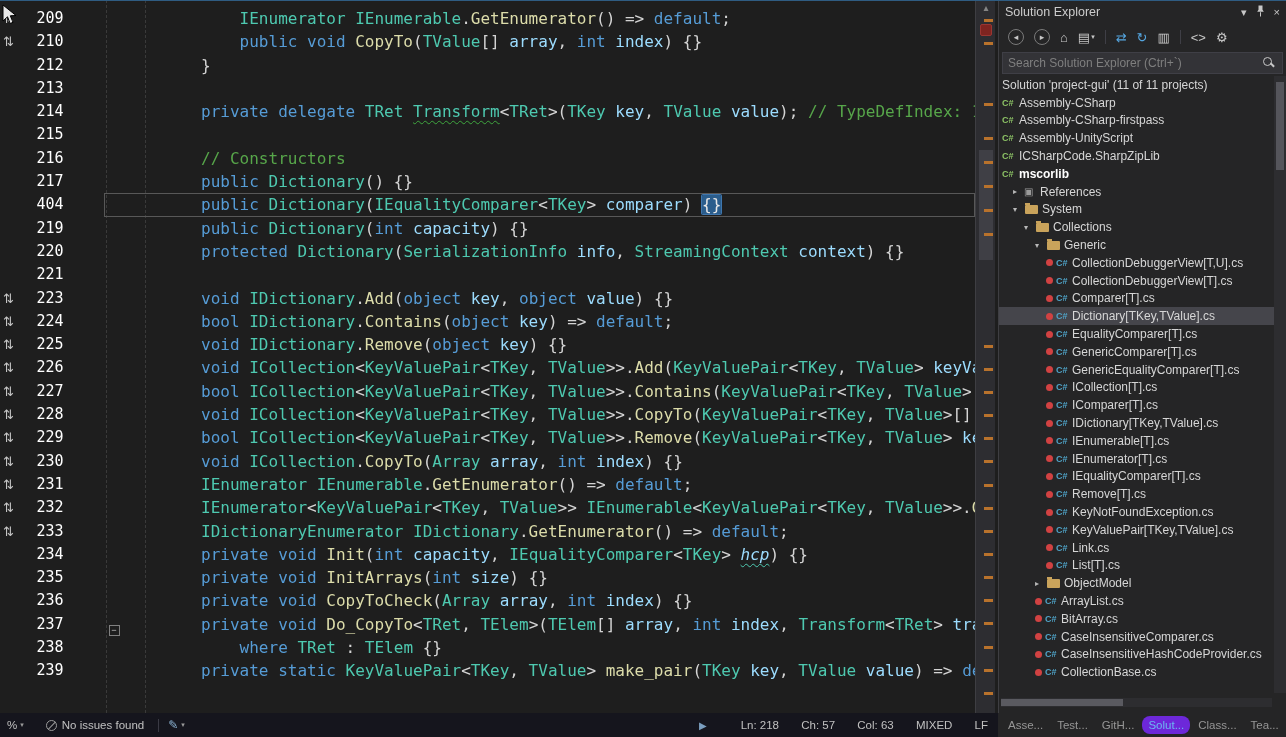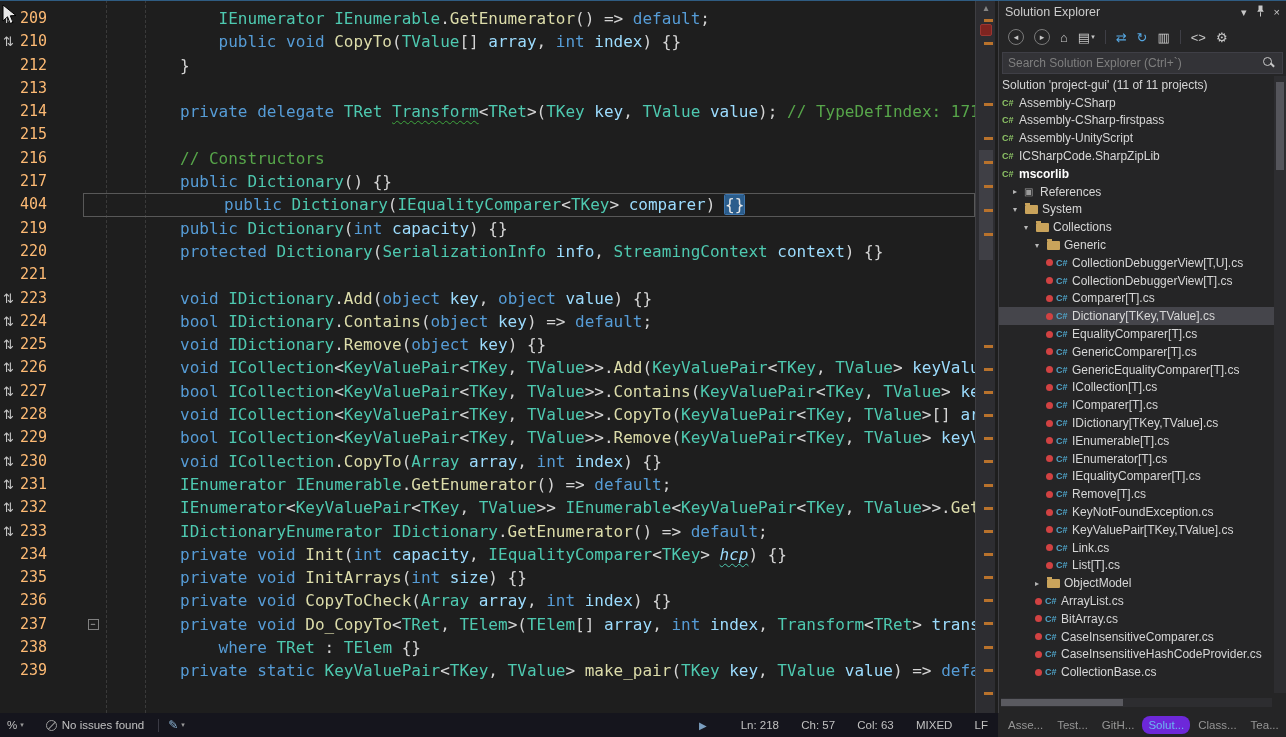--- a/index.html
+++ b/index.html
@@ -9,24 +9,24 @@
   .topline { position:absolute; top:0; left:0; width:100%; height:1px; background:#2F5C82; z-index:5; }
 
   
   .editor { position:absolute; left:0; top:0; width:975px; height:713px; overflow:hidden; background:#1E1E1E; }
   .editor-lines { padding-top:7px; }
   .guide { position:absolute; top:0; height:713px; width:0; border-left:1px dashed #3A3A3A; z-index:1; }
   .g1 { left:106px; } .g2 { left:145px; }
   .code-line { display:flex; height:23.3px; position:relative; z-index:2; }
   .gut { width:20px; flex:none; color:#C5C5C5; font-size:13px; line-height:23.3px; padding-left:3px;
          font-family:"DejaVu Sans", sans-serif; }
-  .lnum { width:60px; flex:none; text-align:left; color:#fdba74; font-family:"DejaVu Sans Mono", monospace;
+  .lnum { width:60px; flex:none; text-align:center; color:#ffffff; font-family:"DejaVu Sans Mono", monospace;
           font-size:15px; line-height:23.3px; }
-  .line-main { flex:1; display:flex; min-width:0; margin-left:3px; }
-  .line-main.current { box-shadow: inset 0 0 0 1px #585858; padding-left: 44px; }
+  .line-main { flex:1; display:flex; min-width:0; margin-left:24px;align-items:flex-end; }
+  .line-main.current { box-shadow: inset 0 0 0 1px #585858; }
   .fold { width:20px; flex:none; display:flex; align-items:center; justify-content:center; }
   .foldbox { width:11px; height:11px; border:1px solid #808080; color:#C8C8C8; font-size:9px; line-height:9px;
              text-align:center; background:#1E1E1E; }
   .codetext { white-space:pre; font-family:"DejaVu Sans Mono", monospace; font-size:16px; line-height:23.3px; color:#D4D4D4; }
   .tok-k { color:#569CD6; } .tok-t { color:#4EC9B0; } .tok-m { color:#DCDCAA; }
   .tok-v { color:#9CDCFE; } .tok-p { color:#D4D4D4; } .tok-c { color:#57A64A; }
   .tok-tg { color:#4EC9B0; text-decoration:underline wavy #3EA63E 1px; text-underline-offset:3px; }
   .tok-vs { color:#9CDCFE; text-decoration:underline wavy #4EC9B0 1px; text-underline-offset:3px;font-style:italic; }
   .tok-sel { color:#E8E8E8; background:#2B5D8C; box-shadow:0 0 0 1px #3E76AE; border-radius:1px; }
 

